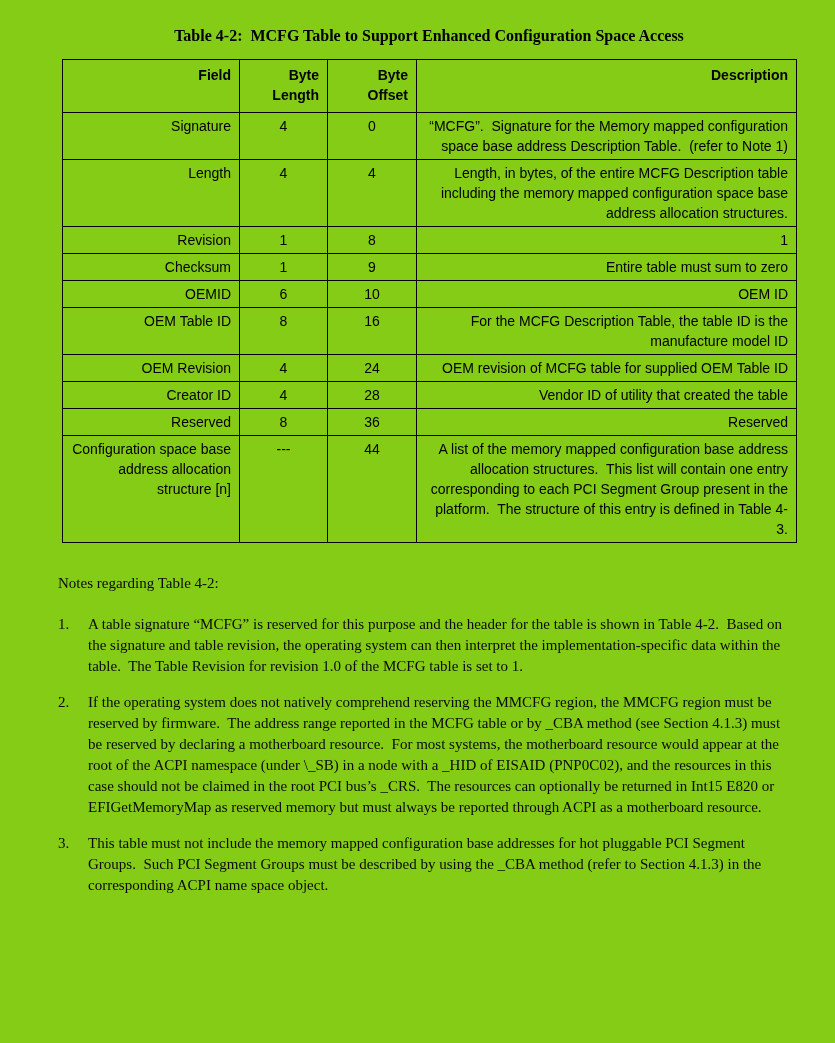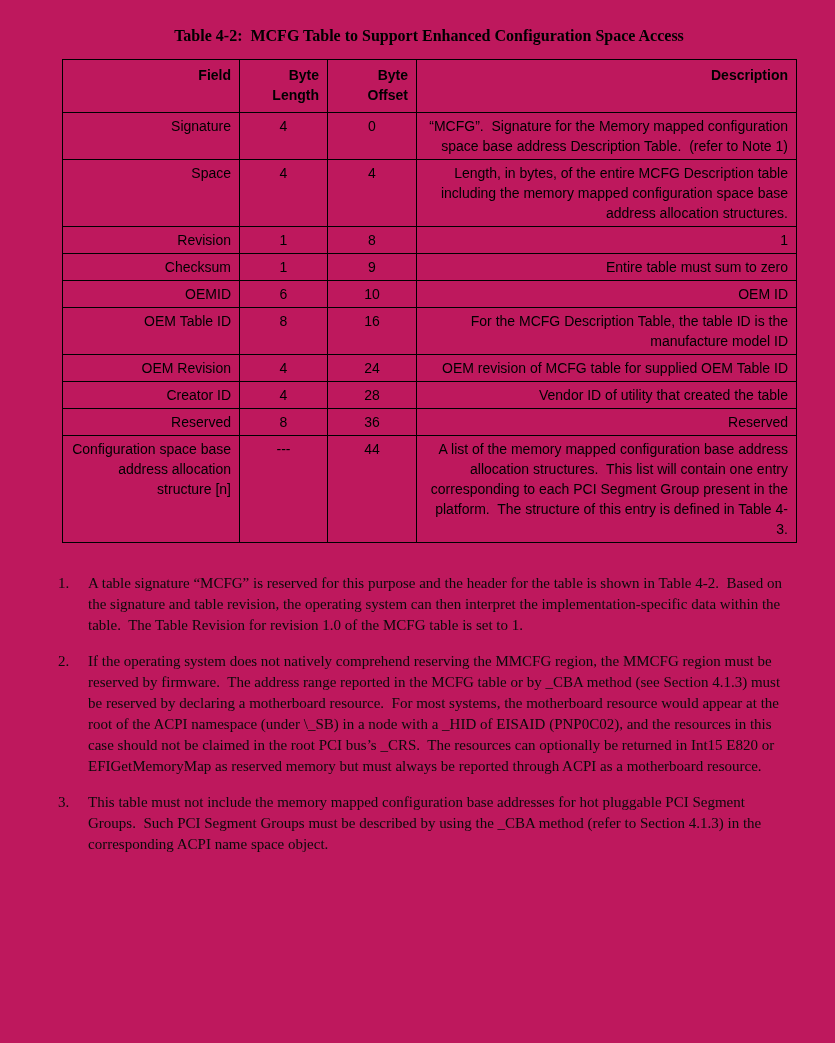--- a/index.html
+++ b/index.html
@@ -1,20 +1,20 @@
 <!DOCTYPE html>
 <html><head>
 <meta charset="utf-8">
 <style>
   * { margin: 0; padding: 0; box-sizing: border-box; }
   html, body { background: #ffffff; }
   .page {
     width: 835px;
     height: 1043px;
-    background: #be185d;
+    background: #84cc16;
     color: #000000;
     padding: 26px 36px 0 58px;
     overflow: hidden;
     font-family: "Liberation Serif", serif;
   }
   .title {
     width: 734px;
     margin: 0 0 13px 4px;
     text-align: center;
     font-family: "Liberation Serif", serif;
@@ -95,21 +95,21 @@
       </tr>
     </thead>
     <tbody>
       <tr>
         <td class="field indent">Signature</td>
         <td class="num">4</td>
         <td class="num">0</td>
         <td class="desc">“MCFG”.  Signature for the Memory mapped configuration space base address Description Table.  (refer to Note 1)</td>
       </tr>
       <tr>
-        <td class="field indent">Space</td>
+        <td class="field indent">Length</td>
         <td class="num">4</td>
         <td class="num">4</td>
         <td class="desc">Length, in bytes, of the entire MCFG Description table including the memory mapped configuration space base address allocation structures.</td>
       </tr>
       <tr>
         <td class="field indent">Revision</td>
         <td class="num">1</td>
         <td class="num">8</td>
         <td class="desc">1</td>
       </tr>
@@ -152,20 +152,21 @@
       <tr>
         <td class="field">Configuration space base address allocation structure [n]</td>
         <td class="num">---</td>
         <td class="num">44</td>
         <td class="desc">A list of the memory mapped configuration base address allocation structures.  This list will contain one entry corresponding to each PCI Segment Group present in the platform.  The structure of this entry is defined in Table 4-3.</td>
       </tr>
     </tbody>
   </table>
 
   <div class="notes">
+    <div class="notes-heading">Notes regarding Table 4-2:</div>
     <div class="note">
       <span class="note-num">1.</span>
       <span class="note-text">A table signature “MCFG” is reserved for this purpose and the header for the table is shown in Table 4-2.  Based on the signature and table revision, the operating system can then interpret the implementation-specific data within the table.  The Table Revision for revision 1.0 of the MCFG table is set to 1.</span>
     </div>
     <div class="note">
       <span class="note-num">2.</span>
       <span class="note-text">If the operating system does not natively comprehend reserving the MMCFG region, the MMCFG region must be reserved by firmware.  The address range reported in the MCFG table or by _CBA method (see Section 4.1.3) must be reserved by declaring a motherboard resource.  For most systems, the motherboard resource would appear at the root of the ACPI namespace (under \_SB) in a node with a _HID of EISAID (PNP0C02), and the resources in this case should not be claimed in the root PCI bus’s _CRS.  The resources can optionally be returned in Int15 E820 or EFIGetMemoryMap as reserved memory but must always be reported through ACPI as a motherboard resource.</span>
     </div>
     <div class="note">
       <span class="note-num">3.</span>

